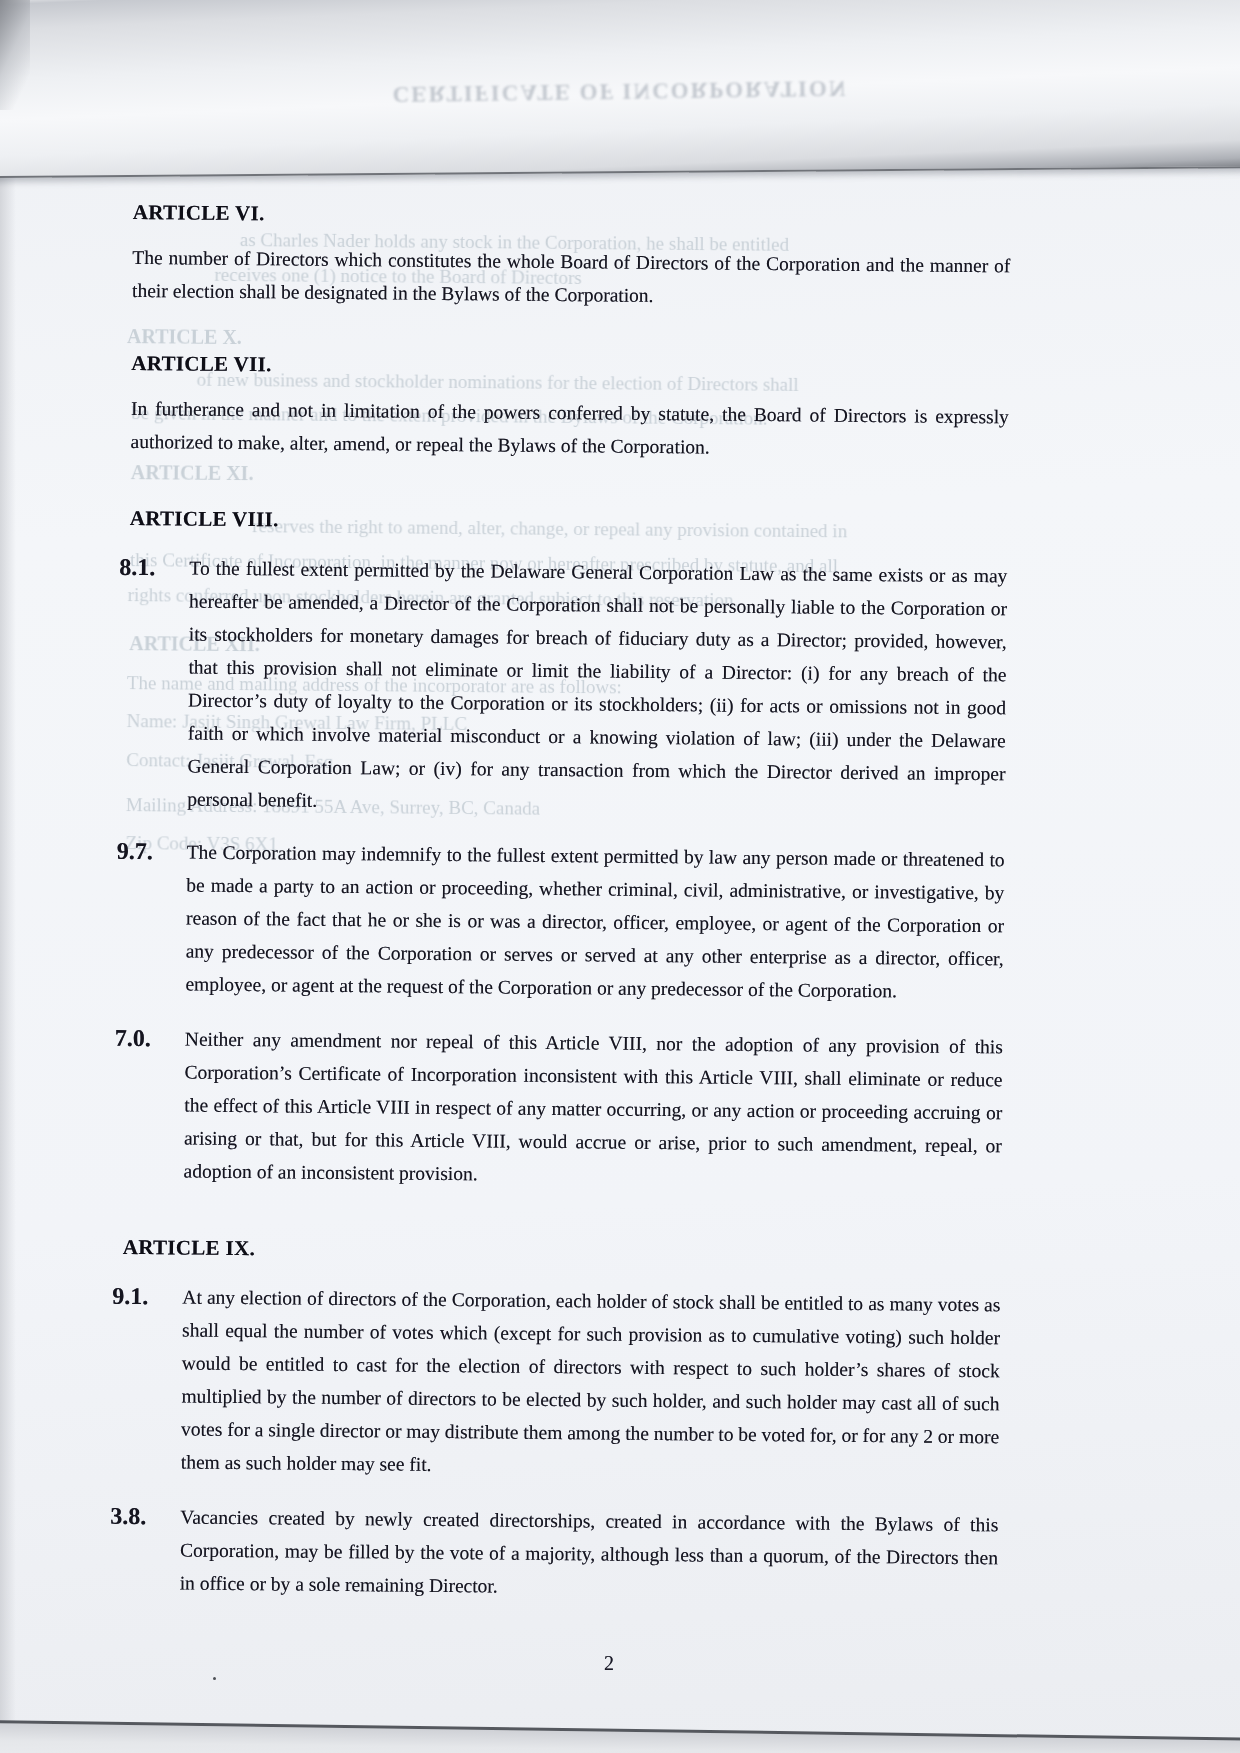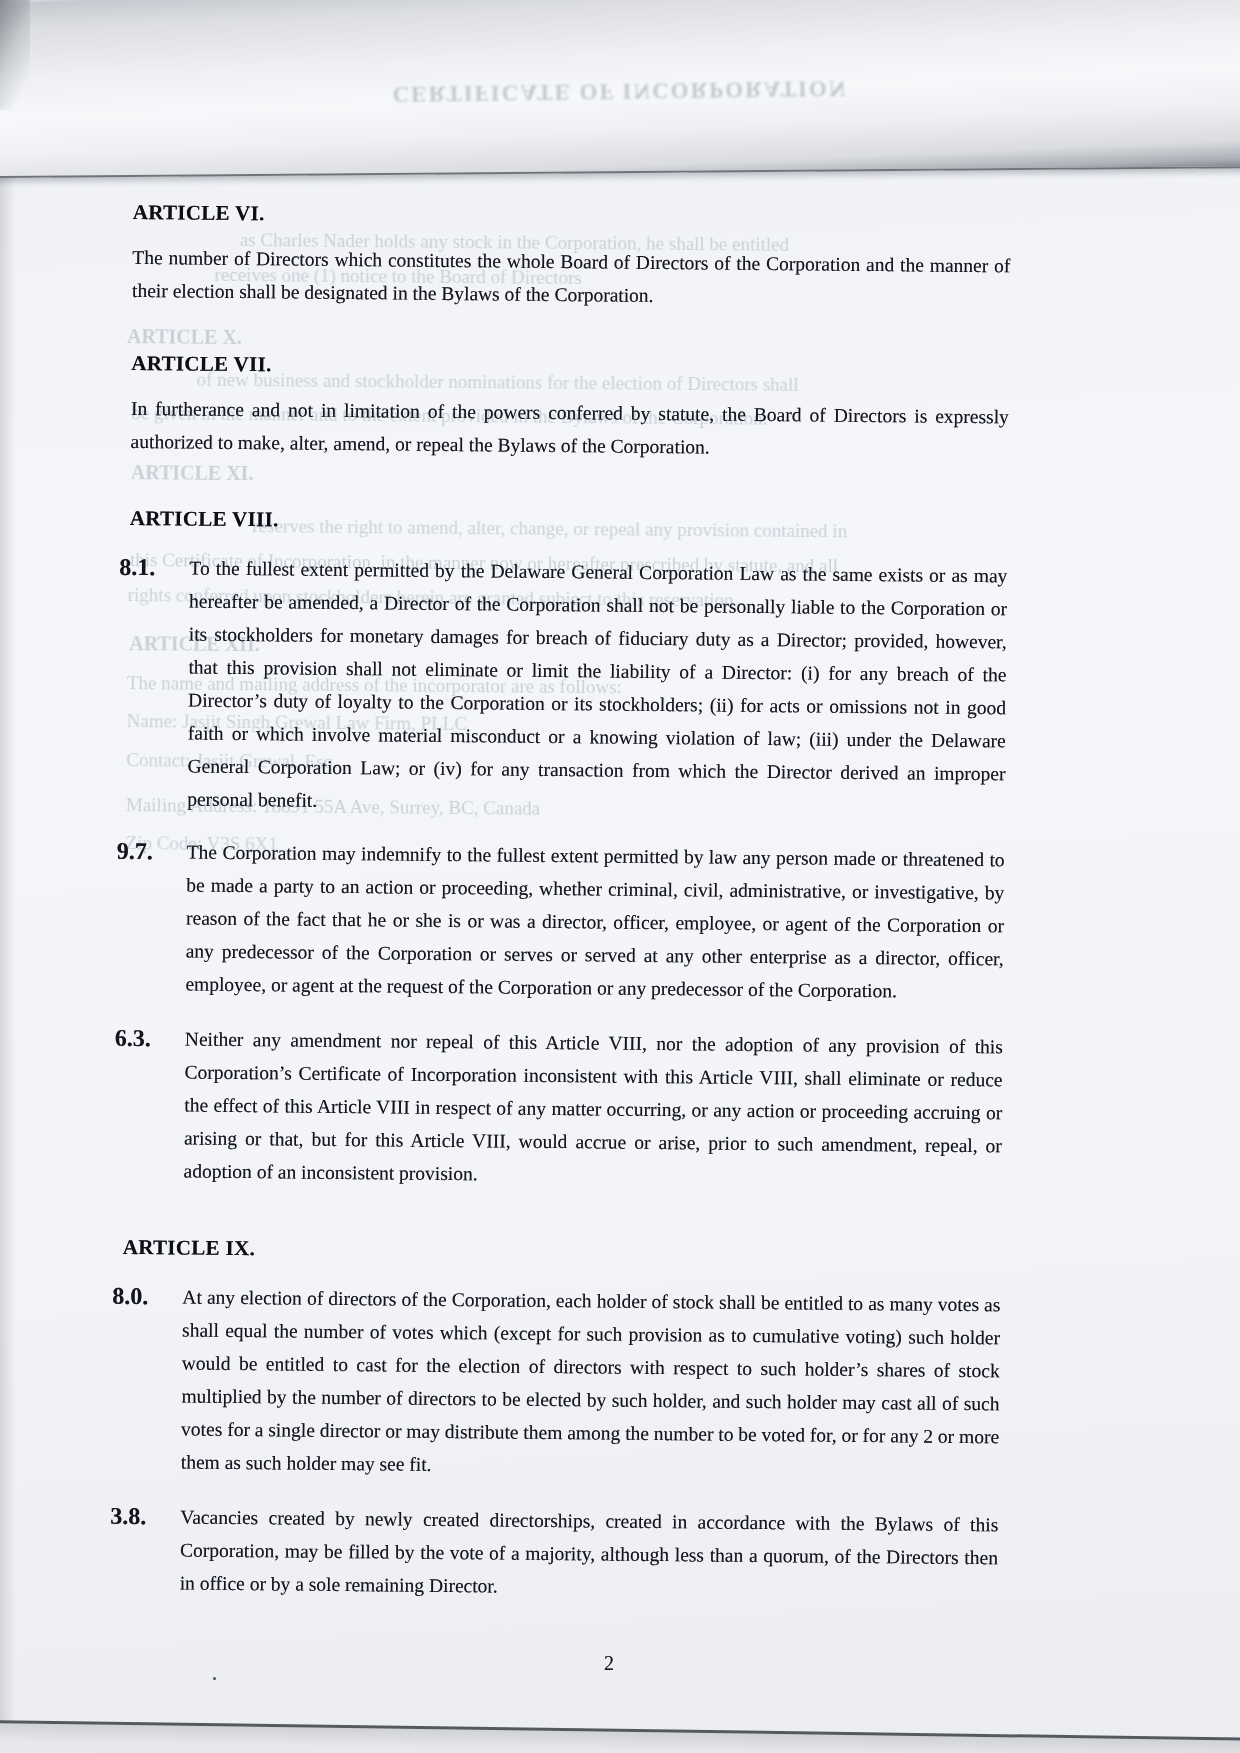--- a/index.html
+++ b/index.html
@@ -99,28 +99,28 @@
     <div class="clause-number">8.1.</div>
     <div class="clause-text">To the fullest extent permitted by the Delaware General Corporation Law as the same exists or as may hereafter be amended, a Director of the Corporation shall not be personally liable to the Corporation or its stockholders for monetary damages for breach of fiduciary duty as a Director; provided, however, that this provision shall not eliminate or limit the liability of a Director: (i) for any breach of the Director’s duty of loyalty to the Corporation or its stockholders; (ii) for acts or omissions not in good faith or which involve material misconduct or a knowing violation of law; (iii) under the Delaware General Corporation Law; or (iv) for any transaction from which the Director derived an improper personal benefit.</div>
   </div>
 
   <div class="clause mt20">
     <div class="clause-number">9.7.</div>
     <div class="clause-text">The Corporation may indemnify to the fullest extent permitted by law any person made or threatened to be made a party to an action or proceeding, whether criminal, civil, administrative, or investigative, by reason of the fact that he or she is or was a director, officer, employee, or agent of the Corporation or any predecessor of the Corporation or serves or served at any other enterprise as a director, officer, employee, or agent at the request of the Corporation or any predecessor of the Corporation.</div>
   </div>
 
   <div class="clause mt22">
-    <div class="clause-number">6.3.</div>
+    <div class="clause-number">7.0.</div>
     <div class="clause-text">Neither any amendment nor repeal of this Article VIII, nor the adoption of any provision of this Corporation’s Certificate of Incorporation inconsistent with this Article VIII, shall eliminate or reduce the effect of this Article VIII in respect of any matter occurring, or any action or proceeding accruing or arising or that, but for this Article VIII, would accrue or arise, prior to such amendment, repeal, or adoption of an inconsistent provision.</div>
   </div>
 
   <div class="article-heading mt44">ARTICLE IX.</div>
 
   <div class="clause mt16">
-    <div class="clause-number">8.0.</div>
+    <div class="clause-number">9.1.</div>
     <div class="clause-text">At any election of directors of the Corporation, each holder of stock shall be entitled to as many votes as shall equal the number of votes which (except for such provision as to cumulative voting) such holder would be entitled to cast for the election of directors with respect to such holder’s shares of stock multiplied by the number of directors to be elected by such holder, and such holder may cast all of such votes for a single director or may distribute them among the number to be voted for, or for any 2 or more them as such holder may see fit.</div>
   </div>
 
   <div class="clause mt22">
     <div class="clause-number">3.8.</div>
     <div class="clause-text">Vacancies created by newly created directorships, created in accordance with the Bylaws of this Corporation, may be filled by the vote of a majority, although less than a quorum, of the Directors then in office or by a sole remaining Director.</div>
   </div>
 
 </div>
 

